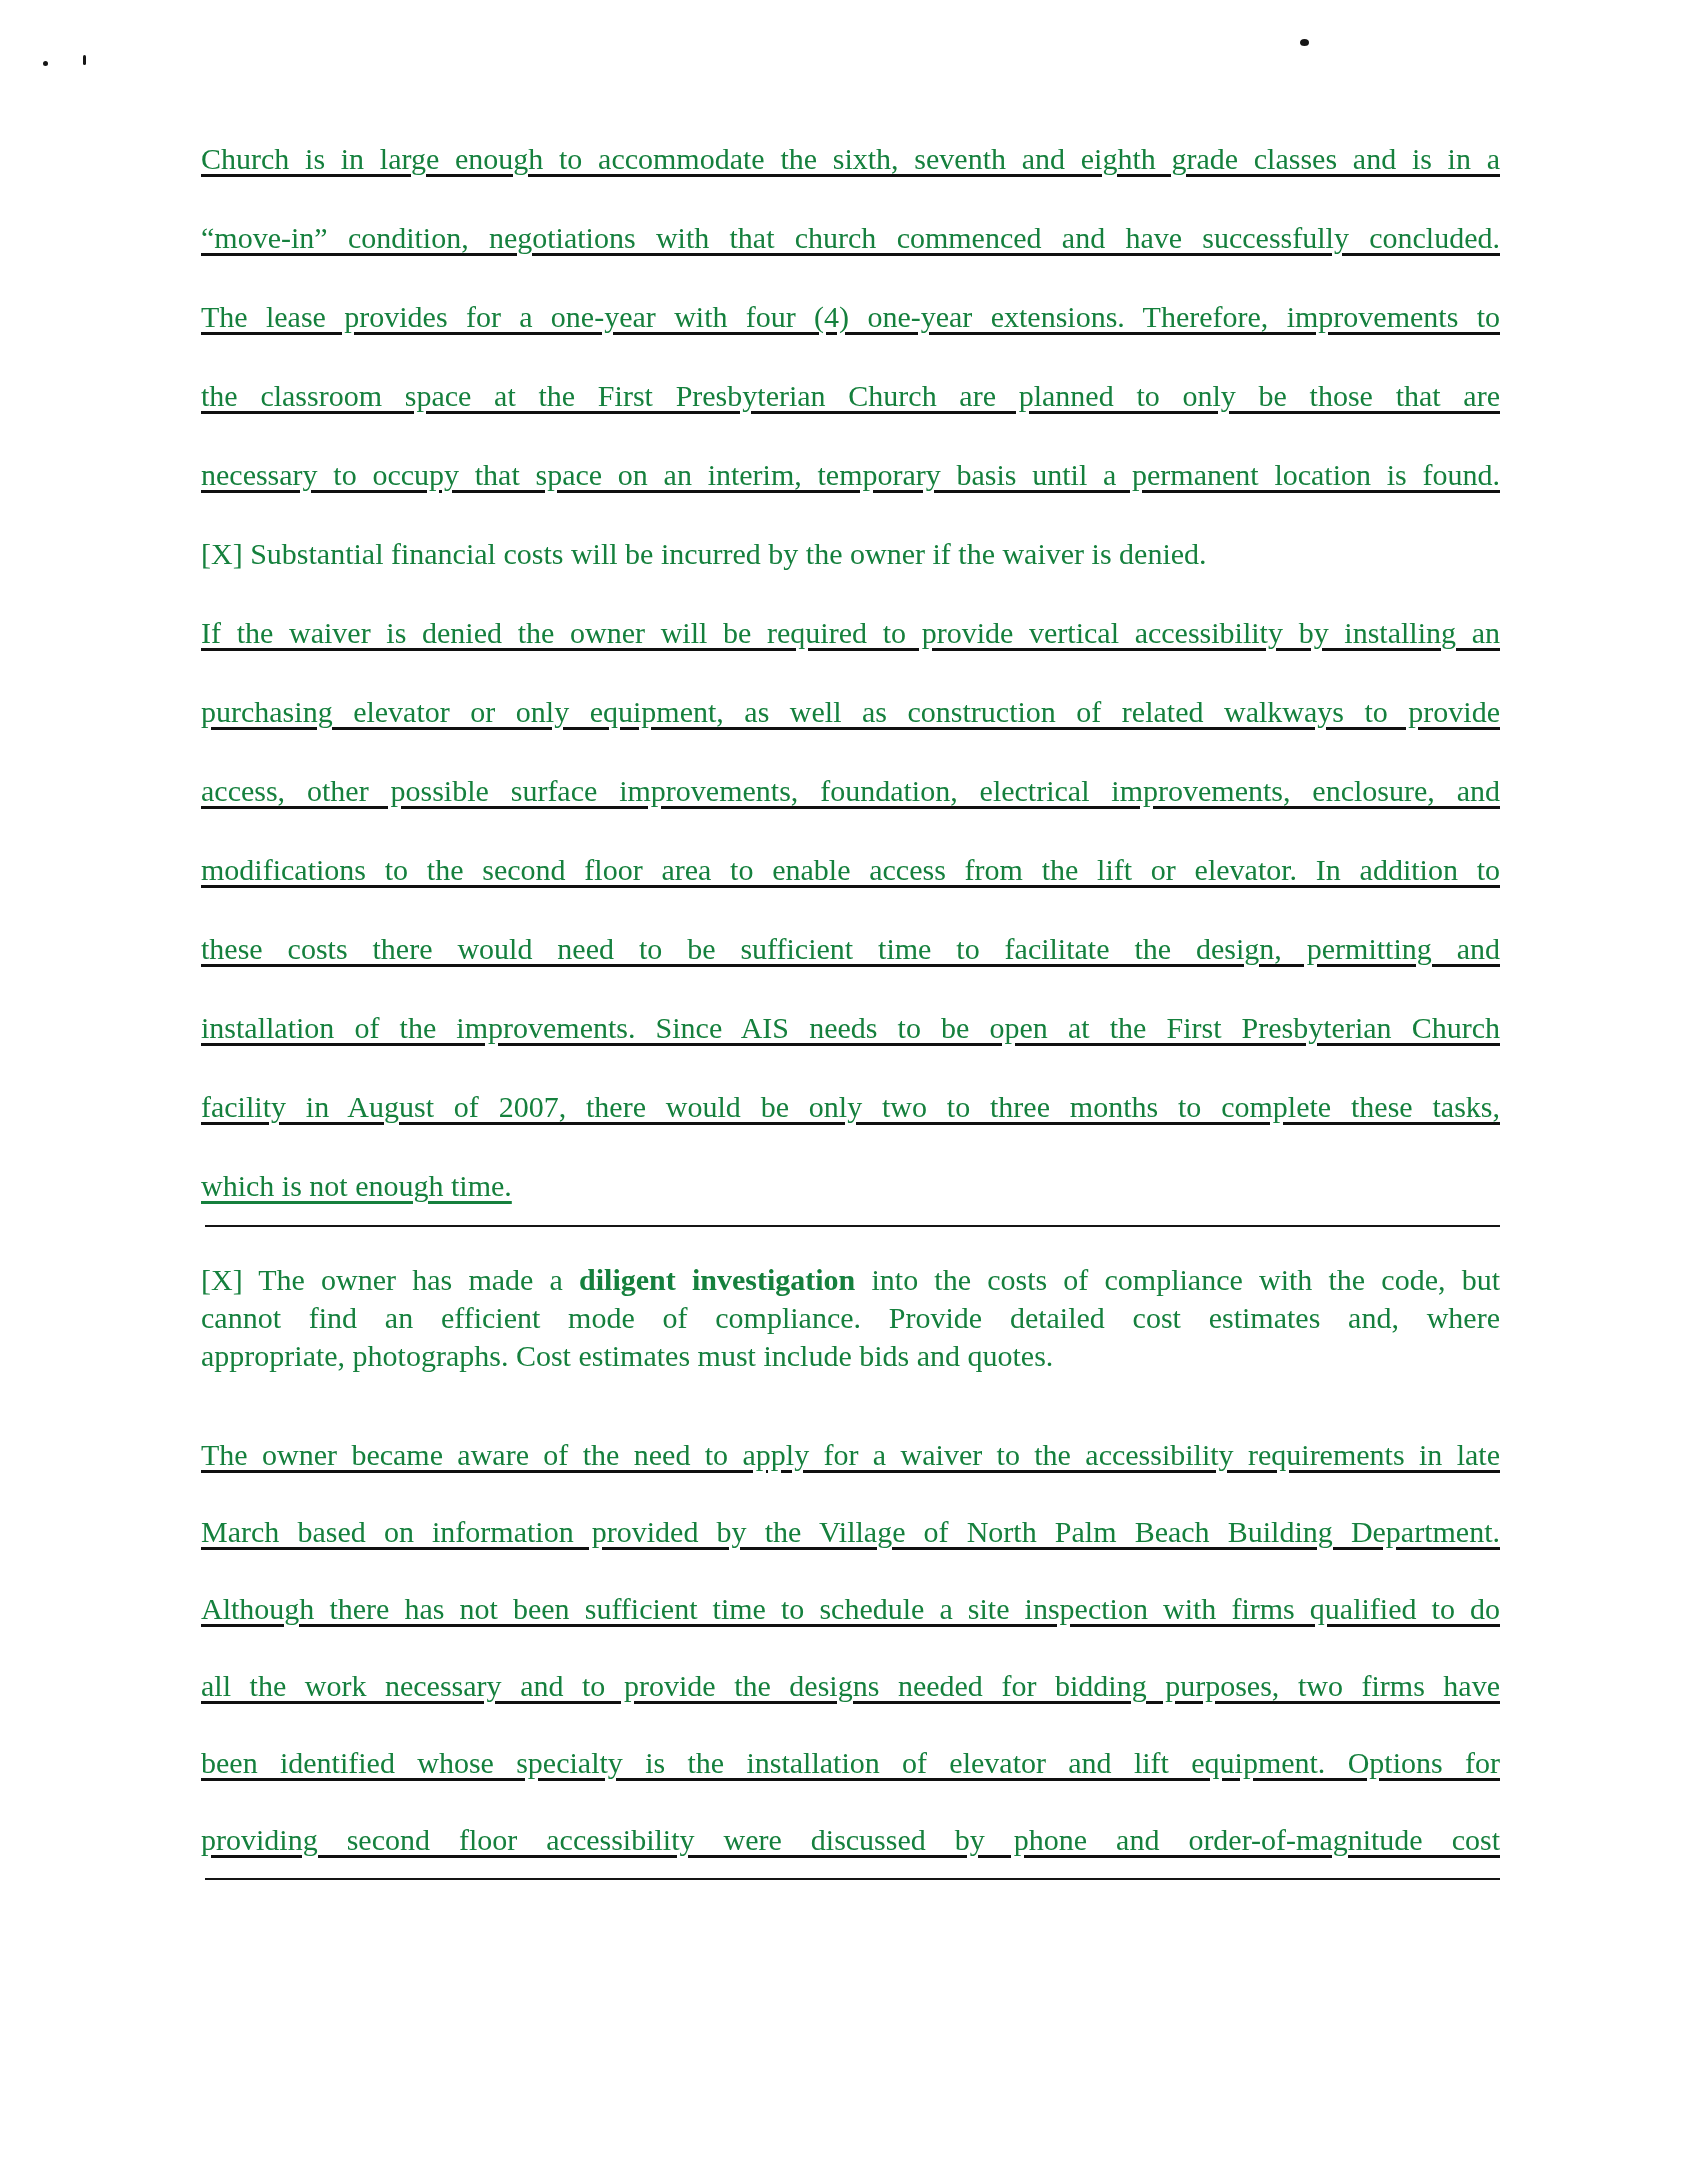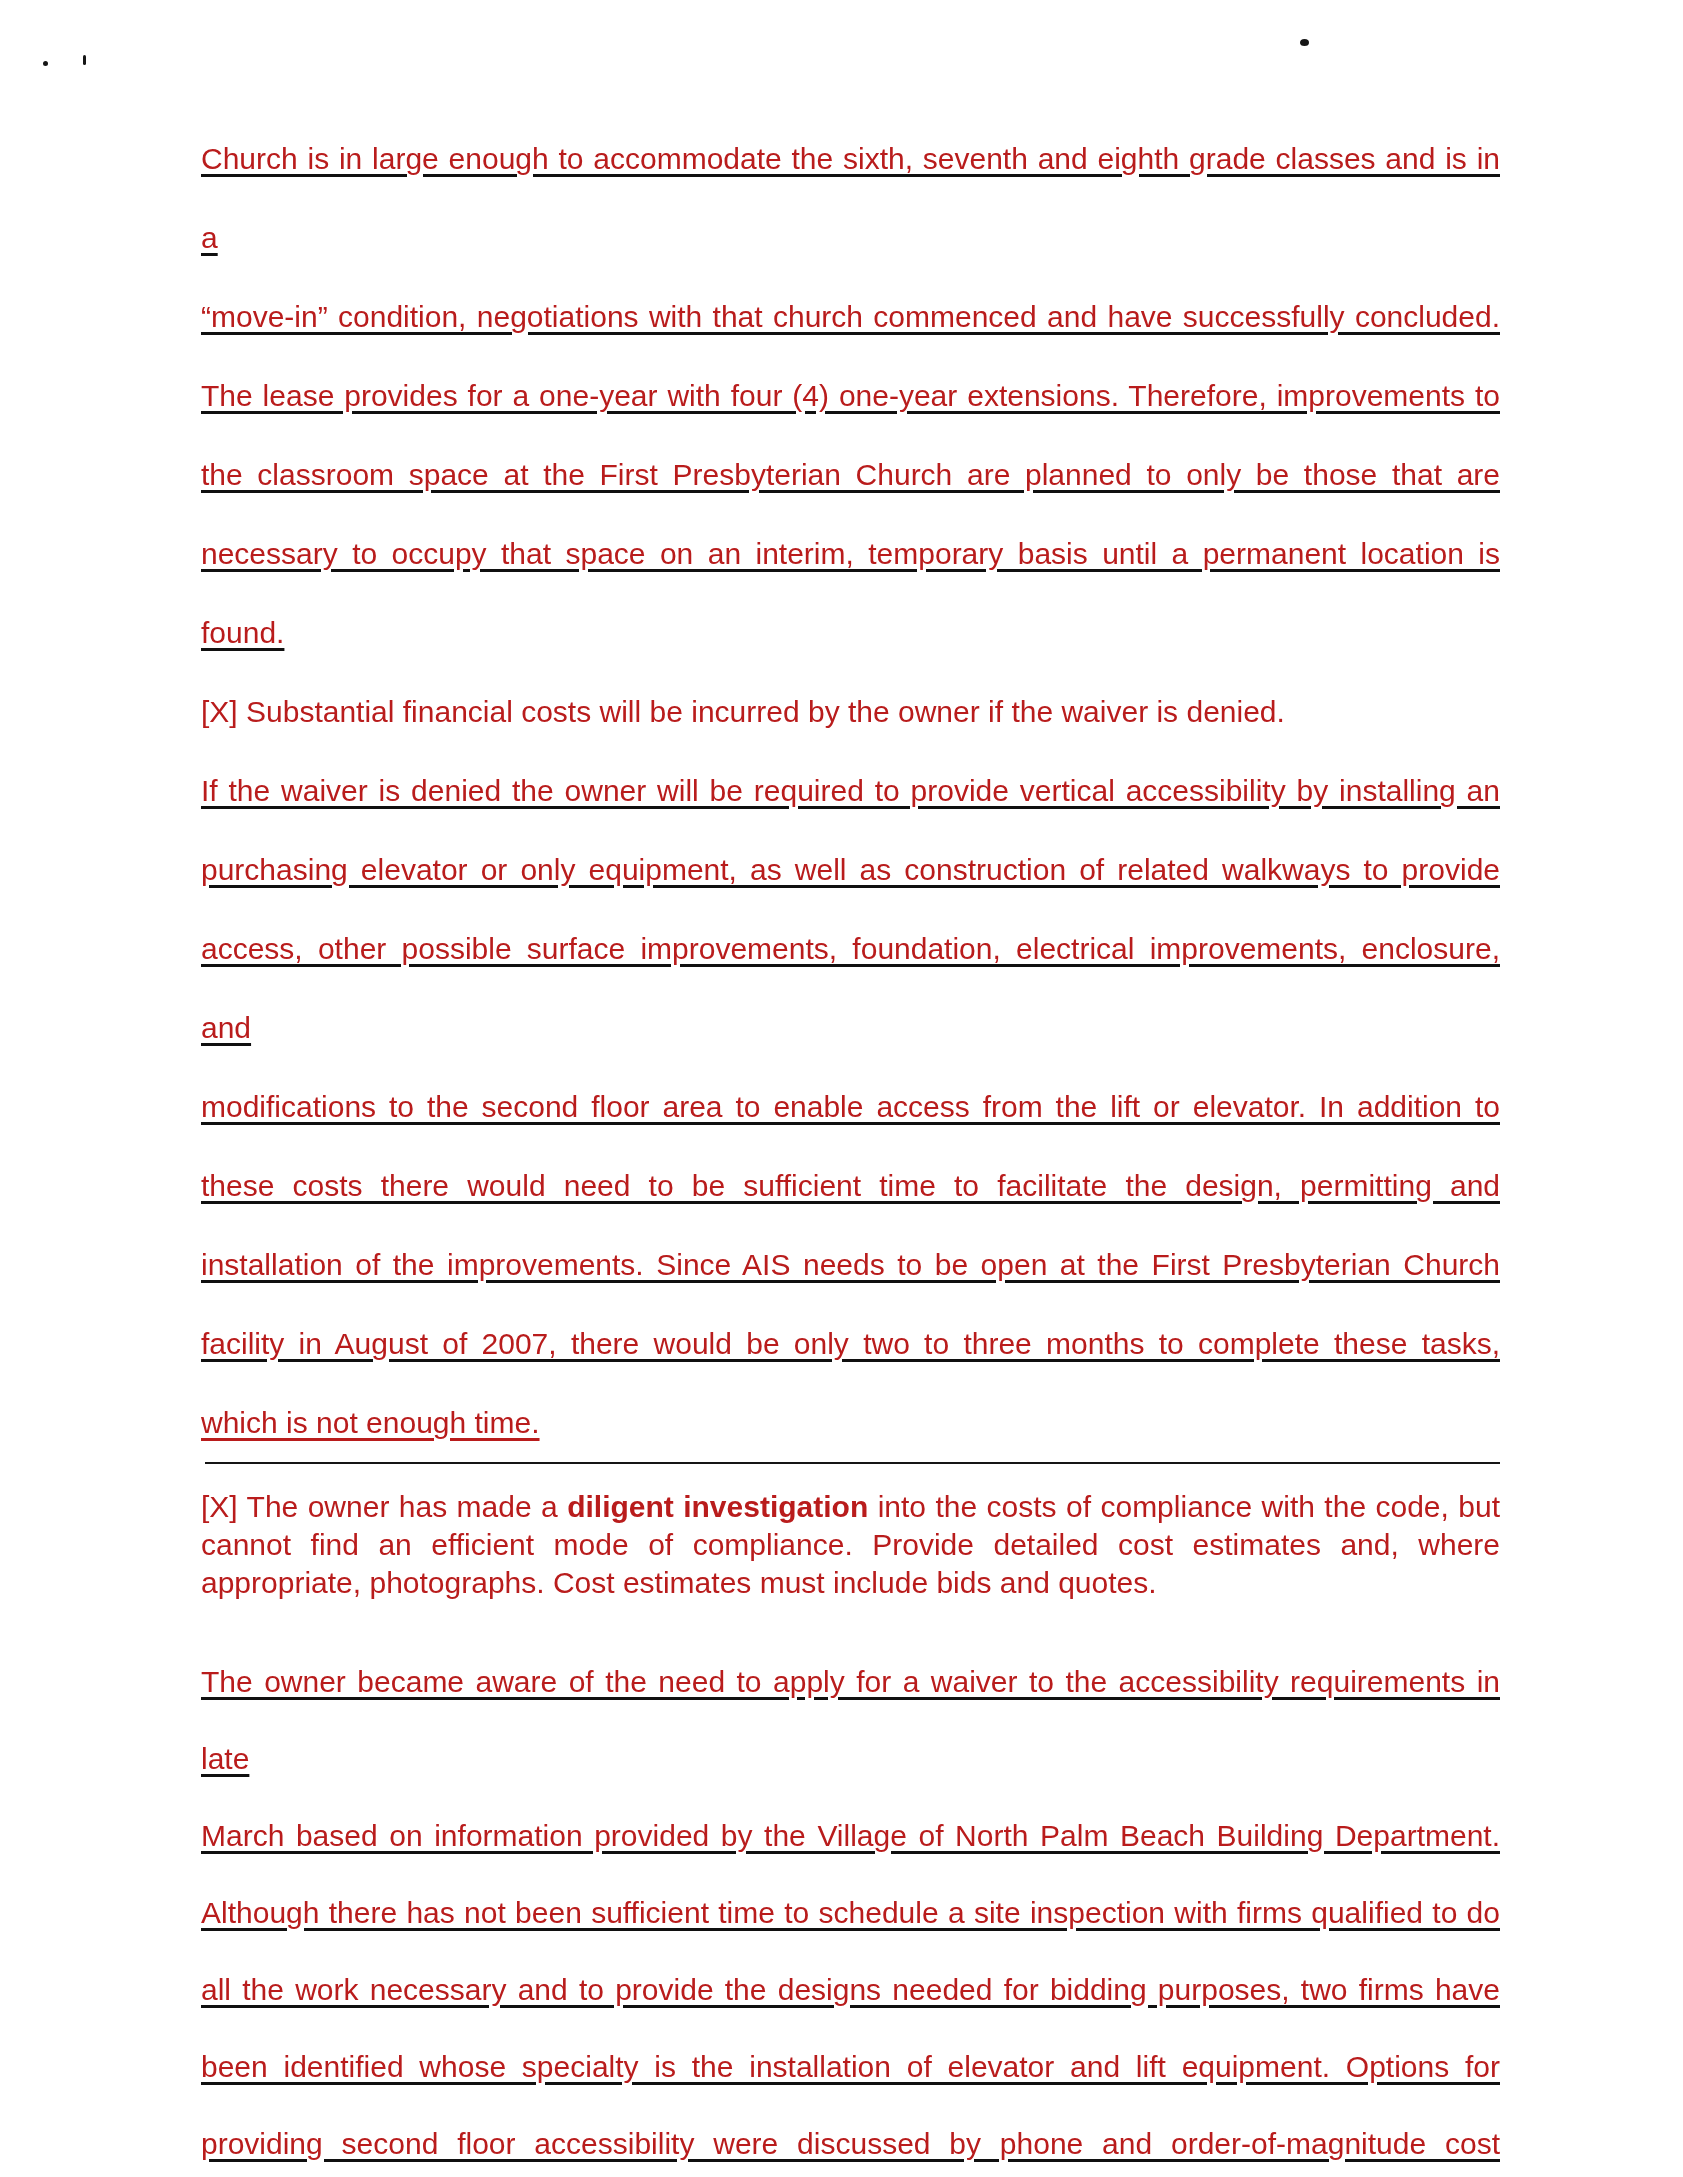--- a/index.html
+++ b/index.html
@@ -1,22 +1,22 @@
 <!DOCTYPE html>
 <html><head>
 <meta charset="utf-8">
 <style>
   html,body { margin:0; padding:0; background:#e8e8e8; }
   .page {
     position:relative;
     width:1683px; height:2177px;
     margin:0 auto;
     background:#ffffff;
-    font-family:Liberation Sans, sans-serif;
-    color:#b91c1c;
+    font-family:Liberation Serif, serif;
+    color:#15803d;
     overflow:hidden;
   }
   .content {
     position:absolute;
     left:201px; top:119px;
     width:1299px;
   }
   .line {
     font-size:30px;
     line-height:79px;
@@ -36,21 +36,21 @@
     text-decoration:underline;
     text-decoration-thickness:2.5px;
     text-underline-offset:5px;
   }
   .rule-line .rule {
     flex:1 1 auto;
     border-bottom:2.5px solid #151515;
     margin-bottom:22px;
     margin-left:4px;
   }
-  .para-c { margin-top:2px; }
+  .para-c { margin-top:12px; }
   .para-c .line { line-height:38px; }
   .para-c .bold { font-weight:bold; }
   .para-d { margin-top:41px; }
   .para-d .line { line-height:77px; }
   .speck { position:absolute; background:#161616; border-radius:50%; }
   .speck-1 { left:43px;  top:61px; width:5px;  height:5px; }
   .speck-2 { left:83px;  top:55px; width:3px;  height:10px; border-radius:2px; }
   .speck-3 { left:1300px; top:39px; width:9px;  height:7px; }
 </style>
 </head>

